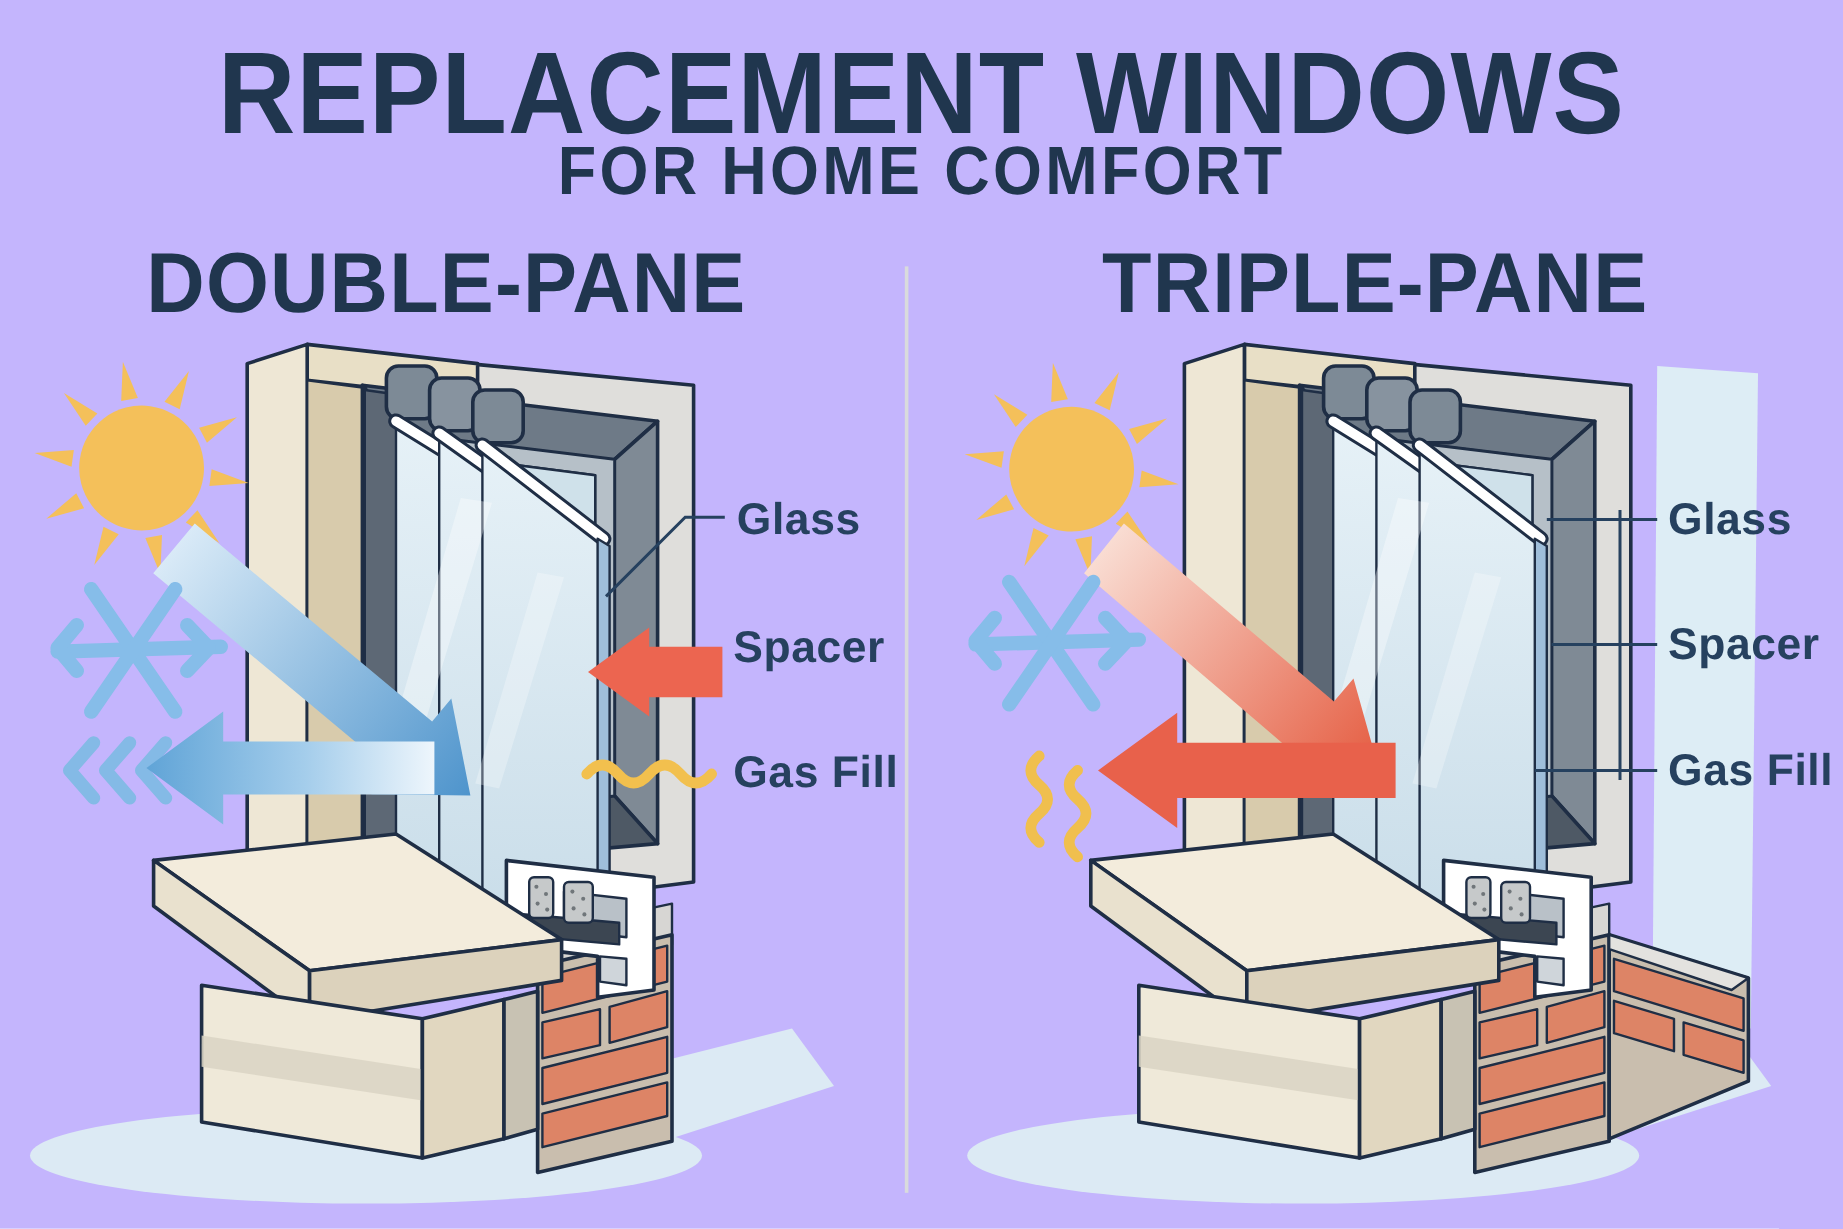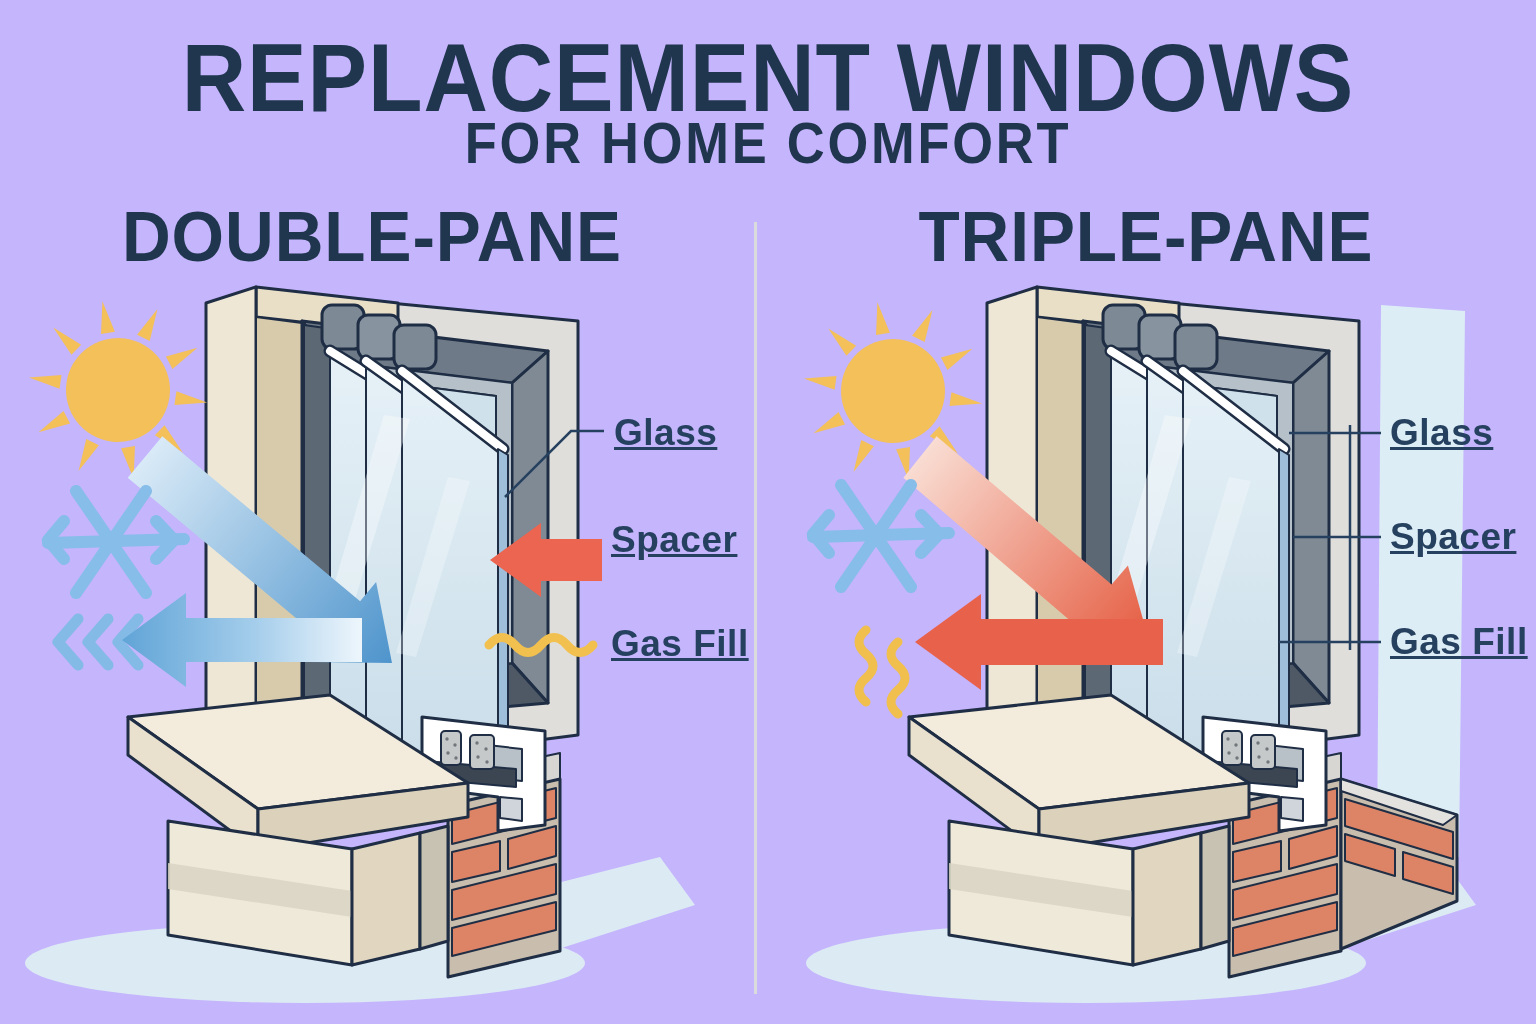--- a/index.html
+++ b/index.html
@@ -19,21 +19,21 @@
     position:absolute;top:196px;transform:translateX(-50%) scaleX(.95);
     font-size:71px;font-weight:bold;color:#20364e;letter-spacing:1px;white-space:nowrap;
   }
   .phead.left{left:372px;}
   .phead.right{left:1146px;}
   .divider{
     position:absolute;left:754px;top:222px;width:3px;height:772px;background:#d9dbdc;
   }
   .lbl{
     position:absolute;font-size:37px;font-weight:bold;color:#26415f;
-    letter-spacing:.5px;white-space:nowrap;text-decoration:underline;
+    letter-spacing:.5px;white-space:nowrap;
   }
   svg.panel{position:absolute;width:755px;height:759px;top:265px;}
   svg.panel.pl{left:0;}
   svg.panel.pr{left:781px;}
   .shape{stroke:#1f2e45;stroke-width:3;stroke-linejoin:round;}
   .thin{stroke:#1f2e45;stroke-width:2;stroke-linejoin:round;}
 </style>
 </head>
 <body>
 

